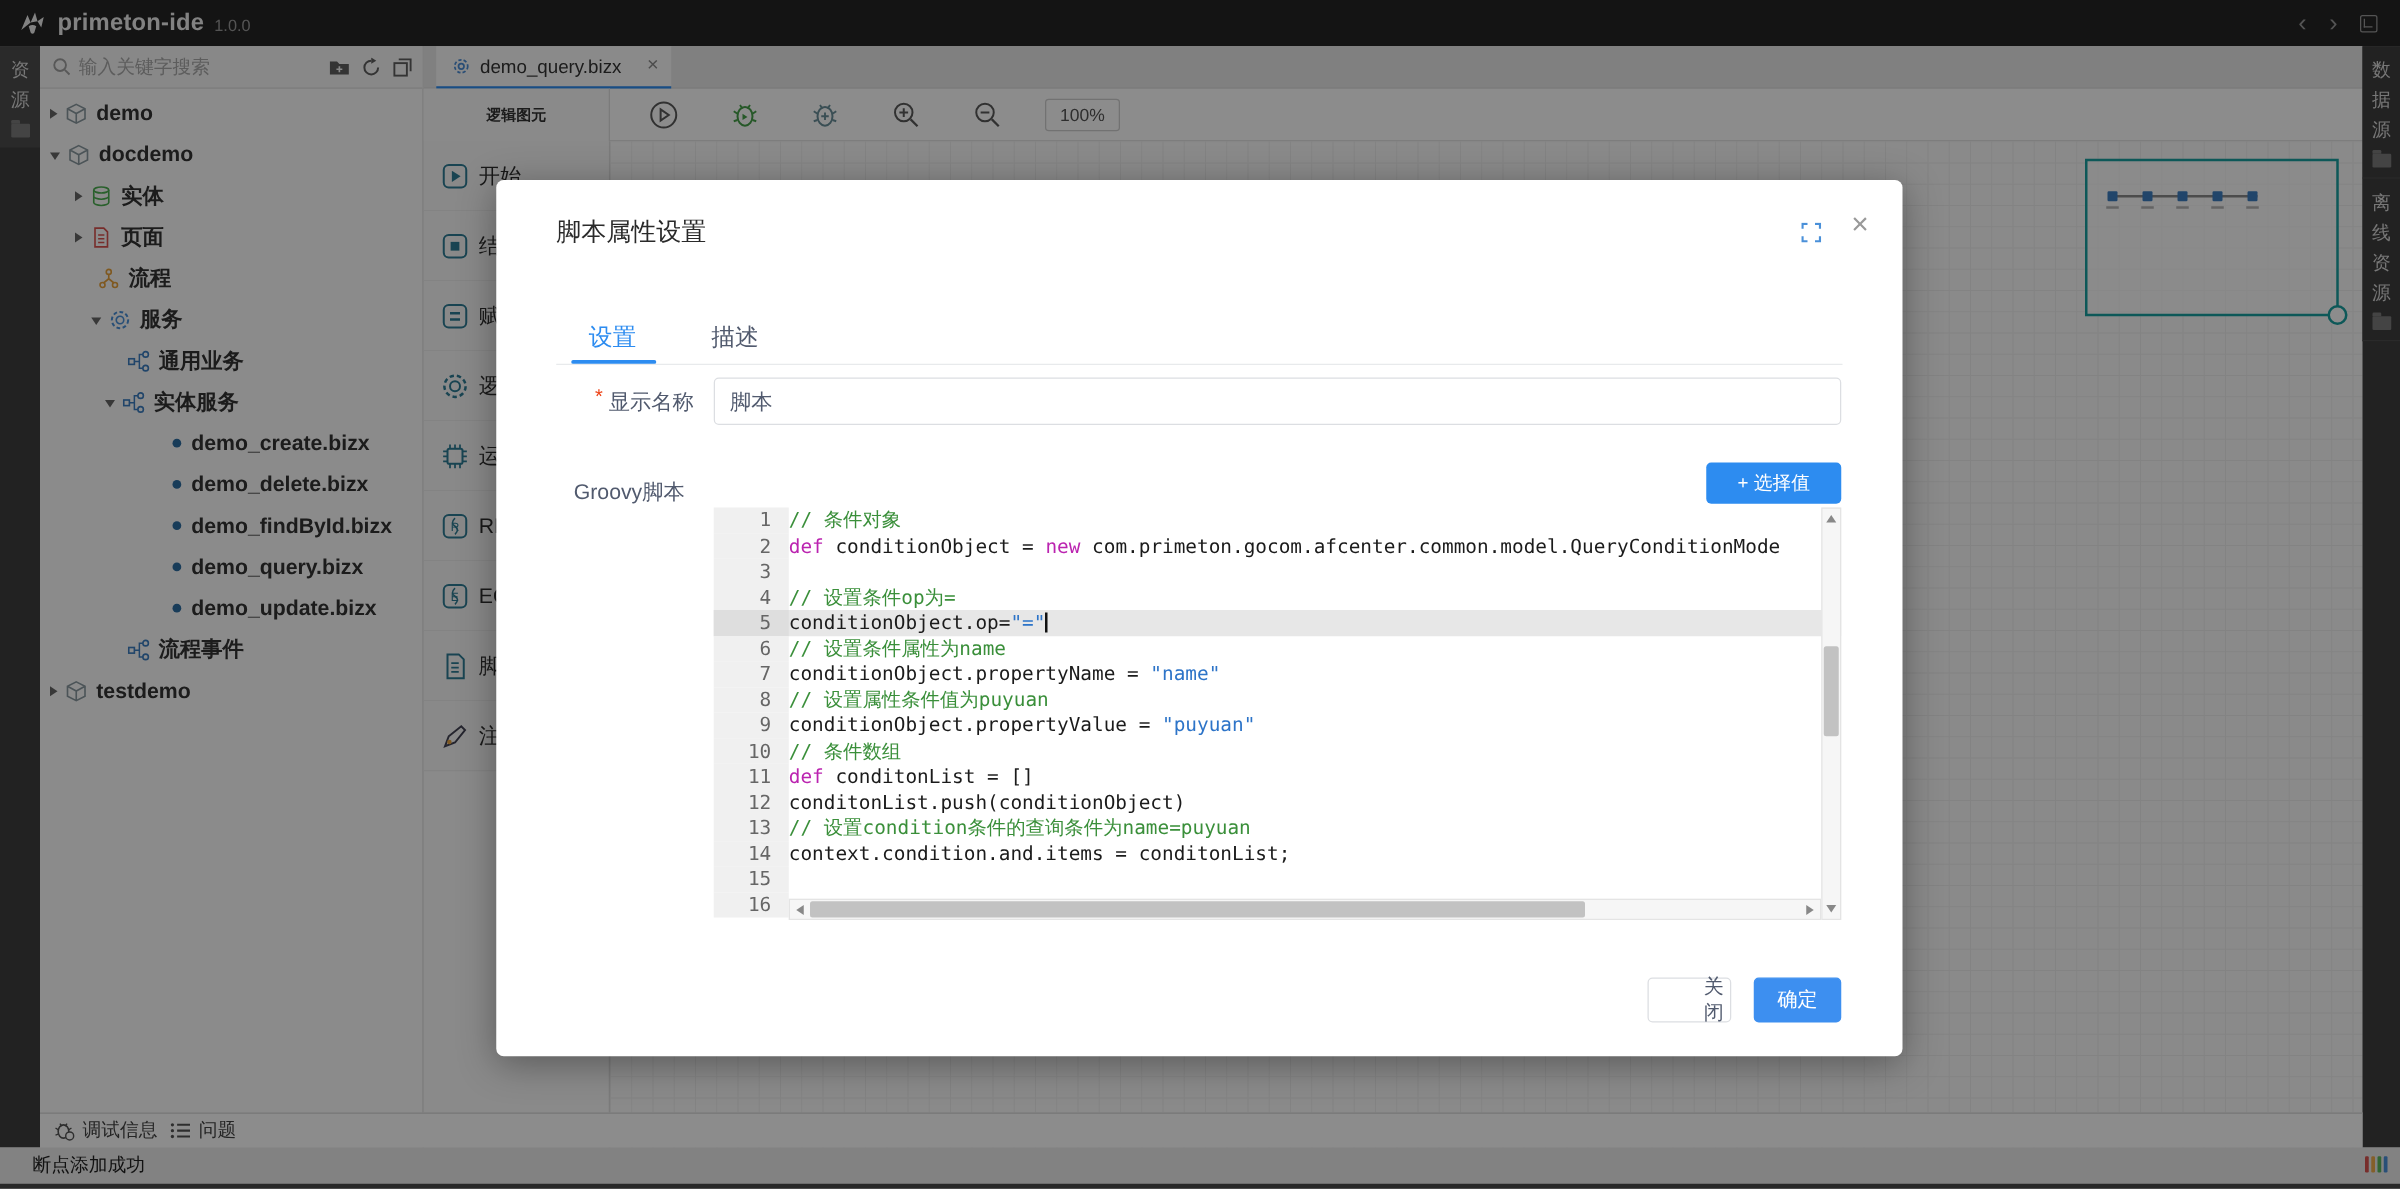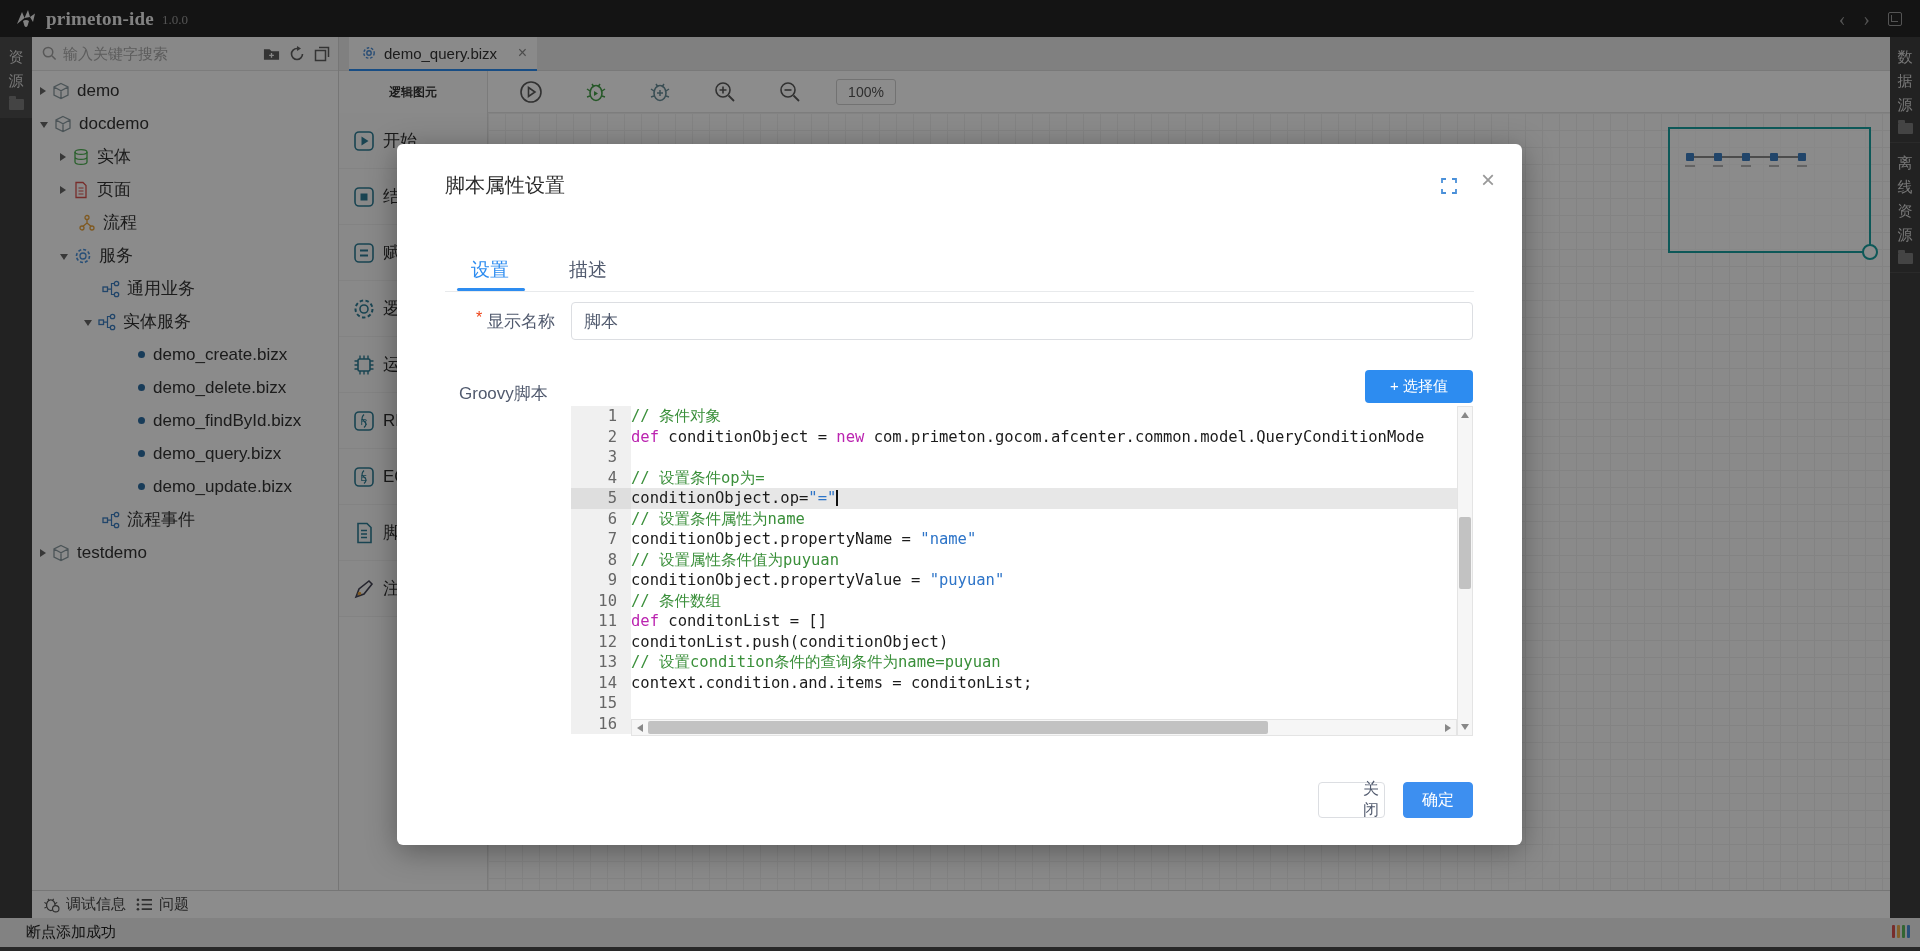--- a/index.html
+++ b/index.html
@@ -2,21 +2,21 @@
 <html><head>
 <meta charset="utf-8">
 <style>
   * { margin:0; padding:0; box-sizing:border-box; }
   html,body { width:1920px; height:951px; overflow:hidden;
     font-family:"Liberation Sans","DejaVu Sans",sans-serif; }
   .app { position:absolute; inset:0; background:#fff; }
 
   
   .titlebar { position:absolute; left:0; top:0; width:1920px; height:37px;
-    background:#262626; display:flex; align-items:center;font-family:Liberation Serif, serif; }
+    background:#262626; display:flex; align-items:center; }
   .logo { width:24px; height:24px; margin-left:14px; }
   .app-name { color:#ededed; font-size:19px; font-weight:bold; margin-left:8px; letter-spacing:.2px; }
   .app-ver { color:#9a9a9a; font-size:13px; margin-left:8px; margin-top:3px; }
   .win-icons { position:absolute; right:18px; top:0; height:37px; display:flex; align-items:center; gap:18px; color:#9a9a9a; }
   .chev { font-size:20px; line-height:1; cursor:default; }
   .win-sq { width:14px; height:14px; border:1.5px solid #9a9a9a; border-radius:2px; position:relative; }
   .win-sq:after { content:""; position:absolute; left:2px; top:2px; width:6px; height:6px; border-left:1.5px solid #9a9a9a; border-bottom:1.5px solid #9a9a9a; }
 
   
   .left-rail { position:absolute; left:0; top:37px; width:32px; height:881px; background:#3f3f3f; }
@@ -26,21 +26,21 @@
   .rail-folder:before { content:""; position:absolute; top:-3px; left:0; width:7px; height:3px; background:#7c7c7c; border-radius:1px 1px 0 0; }
   .right-rail { position:absolute; left:1890px; top:37px; width:30px; height:881px; background:#3f3f3f; }
   .right-rail .rail-tab { background:#3f3f3f; border-bottom:1px solid #4e4e4e; }
 
   
   .sidebar { position:absolute; left:32px; top:37px; width:307px; height:881px; background:#fdfdfd; border-right:1px solid #d8d8d8; }
   .searchbar { height:34px; border-bottom:1px solid #e2e2e2; background:#f7f7f7; display:flex; align-items:center; padding:0 8px 0 10px; }
   .searchbar input { border:none; outline:none; background:transparent; font-size:15px; color:#555; flex:1; min-width:0; }
   .searchbar input::placeholder { color:#a9a9a9; }
   .search-acts { display:flex; gap:9px; align-items:center; }
-  .tree { padding-top:3px; }
+  .tree { padding-top:3px;font-weight:bold; }
   .tree-row { height:33px; display:flex; align-items:center; font-size:17px; color:#333; cursor:pointer; white-space:nowrap; }
   .tree-row .arrow { width:0; height:0; margin-right:6px; }
   .arrow.col { border-left:6px solid #666; border-top:4.5px solid transparent; border-bottom:4.5px solid transparent; }
   .arrow.exp { border-top:6px solid #666; border-left:4.5px solid transparent; border-right:4.5px solid transparent; margin-top:3px; }
   .arrow.none { border:none; }
   .tree-ic { width:18px; height:18px; margin-right:7px; flex:0 0 auto; }
   .dot { width:7px; height:7px; border-radius:50%; background:#2d6da3; margin-right:8px; }
 
   
   .center { position:absolute; left:339px; top:37px; width:1551px; height:881px; background:#fafafa; }
@@ -199,21 +199,21 @@
         <div class="tree-row" style="padding-left: 28px;">
           <span class="arrow none" style="width: 12px;"></span>
           <span class="tree-ic"><svg viewBox="0 0 18 18" width="18" height="18">
               <circle cx="9" cy="3.5" r="2" fill="none" stroke="#e8a33d" stroke-width="1.3"></circle>
               <circle cx="4" cy="14" r="2" fill="none" stroke="#e8a33d" stroke-width="1.3"></circle>
               <circle cx="14" cy="14" r="2" fill="none" stroke="#e8a33d" stroke-width="1.3"></circle>
               <path d="M9 5.5 V9 M9 9 L4.8 12.4 M9 9 L13.2 12.4" stroke="#e8a33d" stroke-width="1.3" fill="none"></path>
             </svg></span>
           <span>流程</span>
         </div>
-        <div class="tree-row" style="padding-left: 28px;">
+        <div class="tree-row" style="padding-left: 41px;">
           <span class="arrow exp"></span>
           <span class="tree-ic"><svg viewBox="0 0 18 18" width="18" height="18">
               <circle cx="9" cy="9" r="3" fill="none" stroke="#4a90d9" stroke-width="1.3"></circle>
               <circle cx="9" cy="9" r="6.5" fill="none" stroke="#4a90d9" stroke-width="1.6" stroke-dasharray="3 2"></circle>
             </svg></span>
           <span>服务</span>
         </div>
         <div class="tree-row" style="padding-left: 52px;">
           <span class="arrow none" style="width: 12px;"></span>
           <span class="tree-ic"><svg viewBox="0 0 18 18" width="18" height="18">

